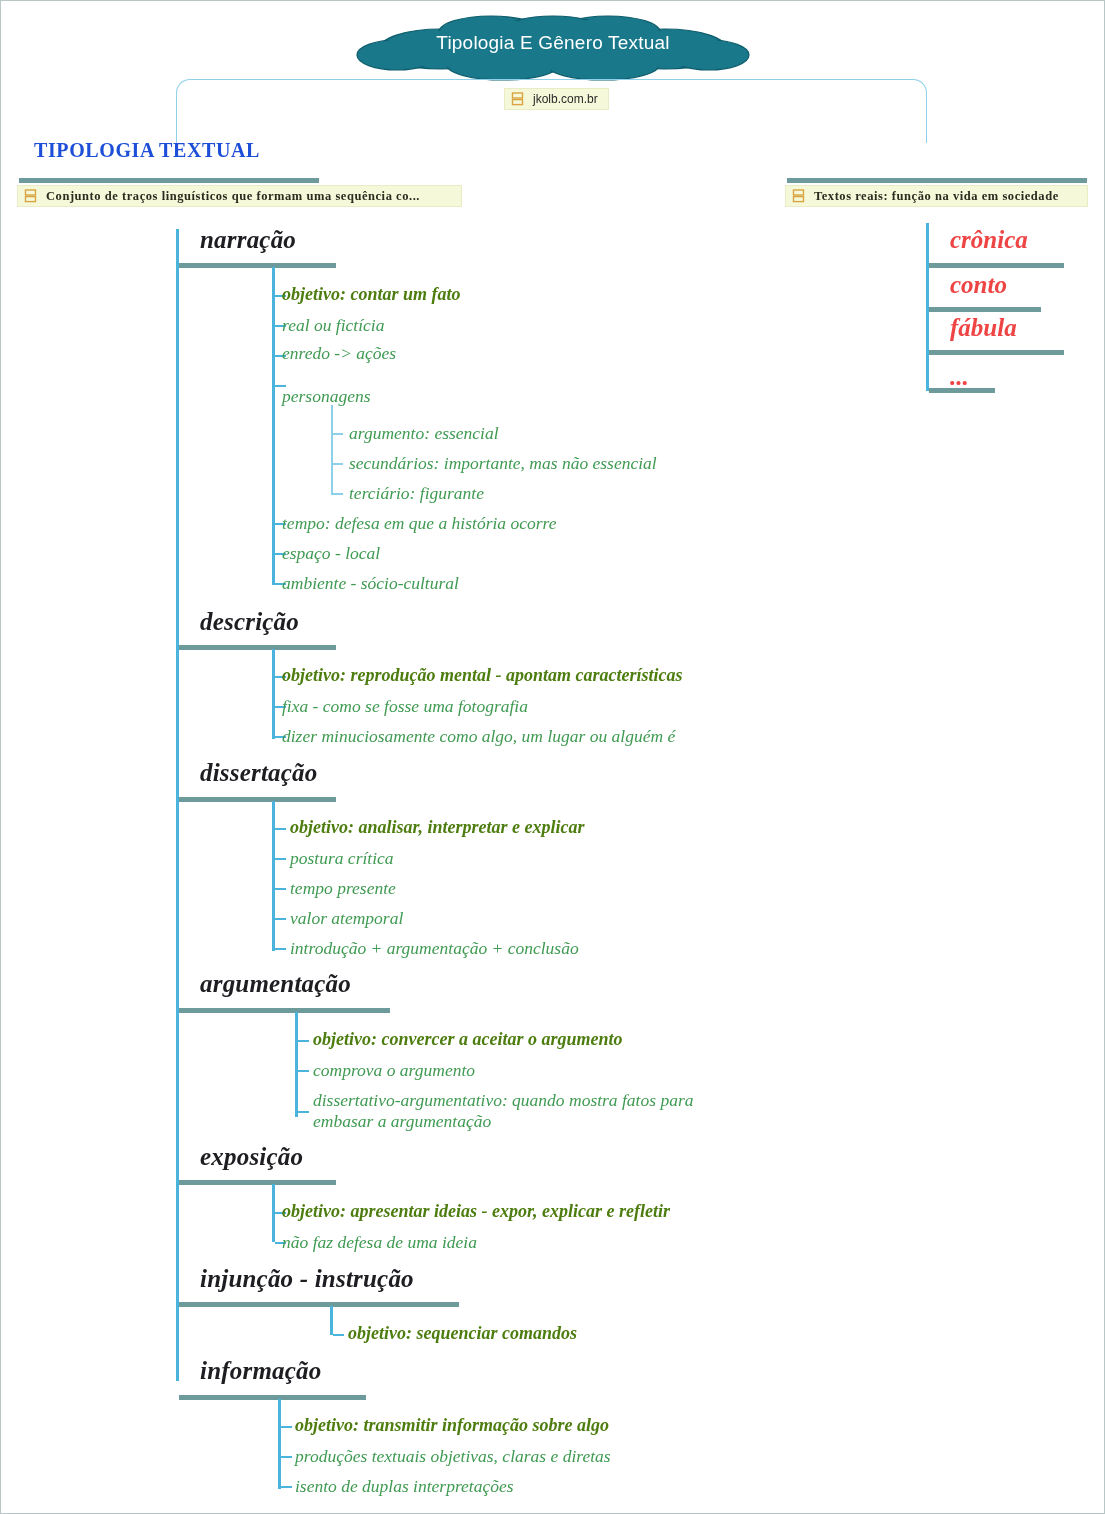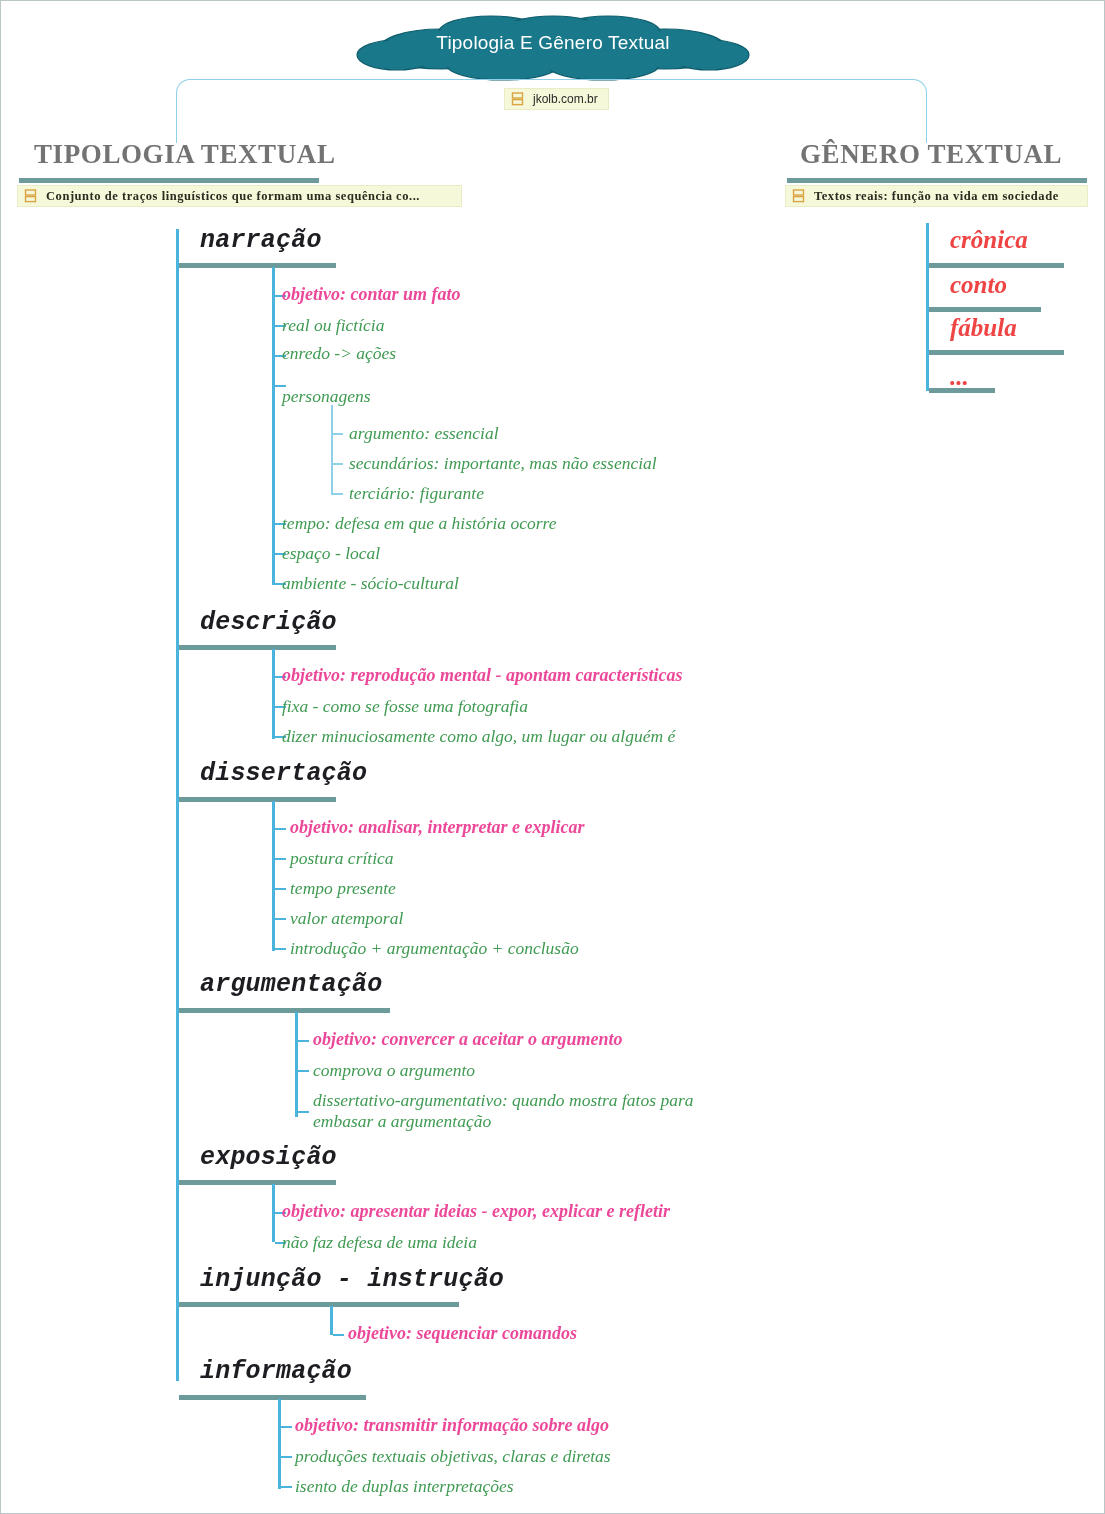--- a/index.html
+++ b/index.html
@@ -96,22 +96,22 @@
     font-size: 12px;
     letter-spacing: 0;
     color: #2a2a2a;
   }
 
   
   .branch-title {
     position: absolute;
     font-family: "Liberation Serif", "DejaVu Serif", serif;
     font-weight: bold;
-    font-size: 27px;
-    color: #737373;
+    font-size: 20px;
+    color: #1d4ed8;
     letter-spacing: .6px;
     white-space: nowrap;
   }
   .branch-rule {
     position: absolute;
     height: 5px;
     background: #6d9a9a;
   }
   .branch-note { position: absolute; }
 
@@ -123,21 +123,21 @@
   }
   .hstub {
     position: absolute;
     height: 2px;
     background: #4ab4dd;
   }
 
   
   .topic-title {
     position: absolute;
-    font-family: Liberation Mono, monospace;
+    font-family: Liberation Serif, serif;
     font-weight: bold;
     font-style: italic;
     font-size: 25px;
     color: #1d1d22;
     white-space: nowrap;
     letter-spacing: .2px;
   }
   .topic-rule {
     position: absolute;
     height: 5px;
@@ -149,21 +149,21 @@
     position: absolute;
     font-family: "Liberation Serif", "DejaVu Serif", serif;
     font-style: italic;
     font-size: 17.5px;
     color: #3f9a52;
     white-space: pre-wrap;
     line-height: 1.22;
   }
   .leaf.obj {
     font-weight: bold;
-    color: #ec4899;
+    color: #4d7c0f;
     font-size: 18px;
   }
 
   
   .genre-title {
     position: absolute;
     font-family: "Liberation Serif", "DejaVu Serif", serif;
     font-weight: bold;
     font-style: italic;
     font-size: 25px;
@@ -334,21 +334,20 @@
 
   <div class="hstub" style="left:280px; top:1425px; width:11px;"></div>
   <div class="leaf obj" style="left:294px; top:1414px;">objetivo: transmitir informação sobre algo</div>
 
   <div class="hstub" style="left:280px; top:1455px; width:11px;"></div>
   <div class="leaf" style="left:294px; top:1445px;">produções textuais objetivas, claras e diretas</div>
 
   <div class="hstub" style="left:280px; top:1485px; width:11px;"></div>
   <div class="leaf" style="left:294px; top:1475px;">isento de duplas interpretações</div>
 
-  <div class="branch-title" style="left:799px; top:138px;">GÊNERO TEXTUAL</div>
   <div class="branch-rule" style="left:786px; top:177px; width:300px;"></div>
   <div class="note branch-note" style="left:784px; top:184px; width:303px;">
     <svg class="note-icon" viewBox="0 0 13 14">
       <rect x="1.5" y="1" width="10" height="5" fill="none" stroke="#d9a441" stroke-width="1.4"></rect>
       <rect x="1.5" y="7.6" width="10" height="5" fill="none" stroke="#d9a441" stroke-width="1.4"></rect>
     </svg>
     <span class="note-text">Textos reais: função na vida em sociedade</span>
   </div>
 
   <div class="vline" style="left:925px; top:222px; height:168px;"></div>

